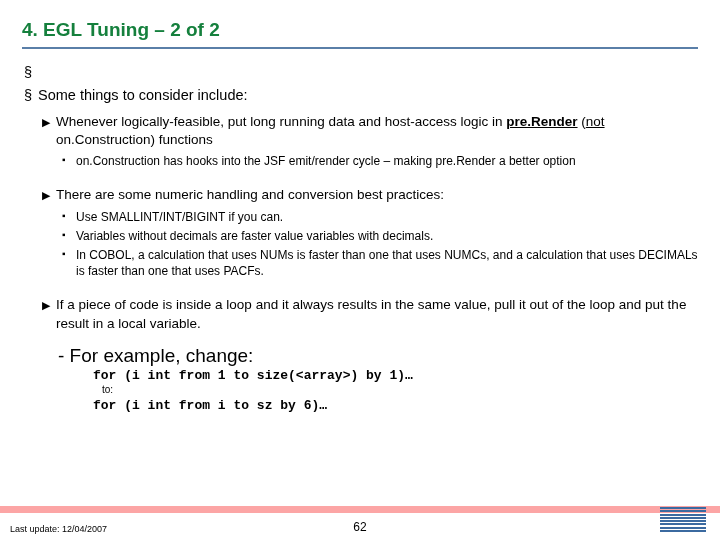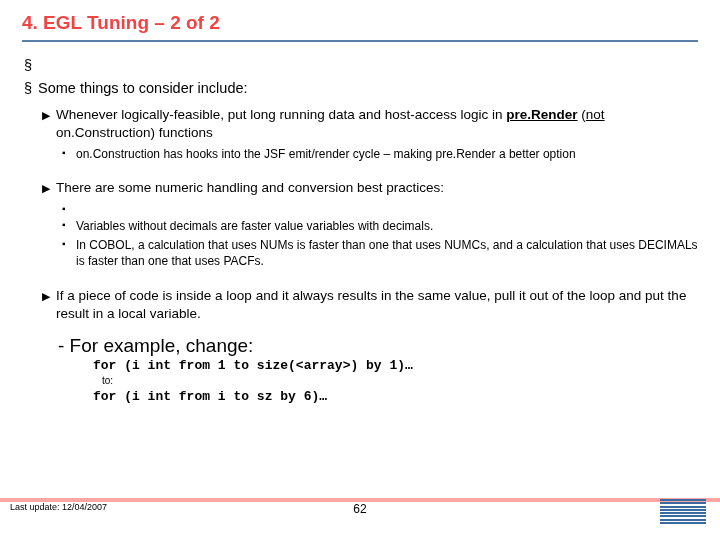--- a/index.html
+++ b/index.html
@@ -11,24 +11,25 @@
     color: #000;
     position: relative;
     overflow: hidden;
   }
   .slide {
     padding: 12px 22px 0 22px;
   }
   .title {
     font-size: 19px;
     font-weight: bold;
-    color: #ef4444;
+    color: #15803d;
     padding-bottom: 6px;
     border-bottom: 2px solid #5a7fa8;
     margin-bottom: 14px;
+    margin-top: 7px;
   }
   .b1 {
     display: flex;
     margin: 0 0 4px 2px;
     font-size: 14.5px;
     line-height: 1.3;
   }
   .b1 .bul { width: 14px; flex-shrink: 0; }
   .b2 {
     display: flex;
@@ -59,27 +60,27 @@
   }
   .example-lead {
     margin-left: 36px;
     font-size: 19px;
     margin-top:12px;
   }
   .emph-b { font-weight: bold; }
   .underline { text-decoration: underline; }
   .footer {
     position: absolute;
-    bottom: 14px;
+    bottom: 6px;
     left: 0;
     right: 0;
     height: 28px;
-    border-top: 4px solid #fca5a5;
+    border-top: 7px solid #fca5a5;
     display:flex;
-    align-items:flex-start;
+    align-items:flex-end;
   }
   .footer .upd {
     font-size: 9px;
     padding-left: 10px;
   }
   .footer .pg {
     position:absolute;
     left:50%;
     transform:translateX(-50%);
     font-size: 12px;
@@ -130,20 +131,21 @@
   </div>
 
   <div class="spacer-sm"></div>
 
   <div class="b2">
     <span class="bul">▶</span>
     <span>There are some numeric handling and conversion best practices:</span>
   </div>
   <div class="b3">
     <span class="bul">▪</span>
+    <span>Use SMALLINT/INT/BIGINT if you can.</span>
   </div>
   <div class="b3">
     <span class="bul">▪</span>
     <span>Variables without decimals are faster value variables with decimals.</span>
   </div>
   <div class="b3">
     <span class="bul">▪</span>
     <span>In COBOL, a calculation that uses NUMs is faster than one that uses NUMCs, and a calculation that uses DECIMALs is faster than one that uses PACFs.</span>
   </div>
 

